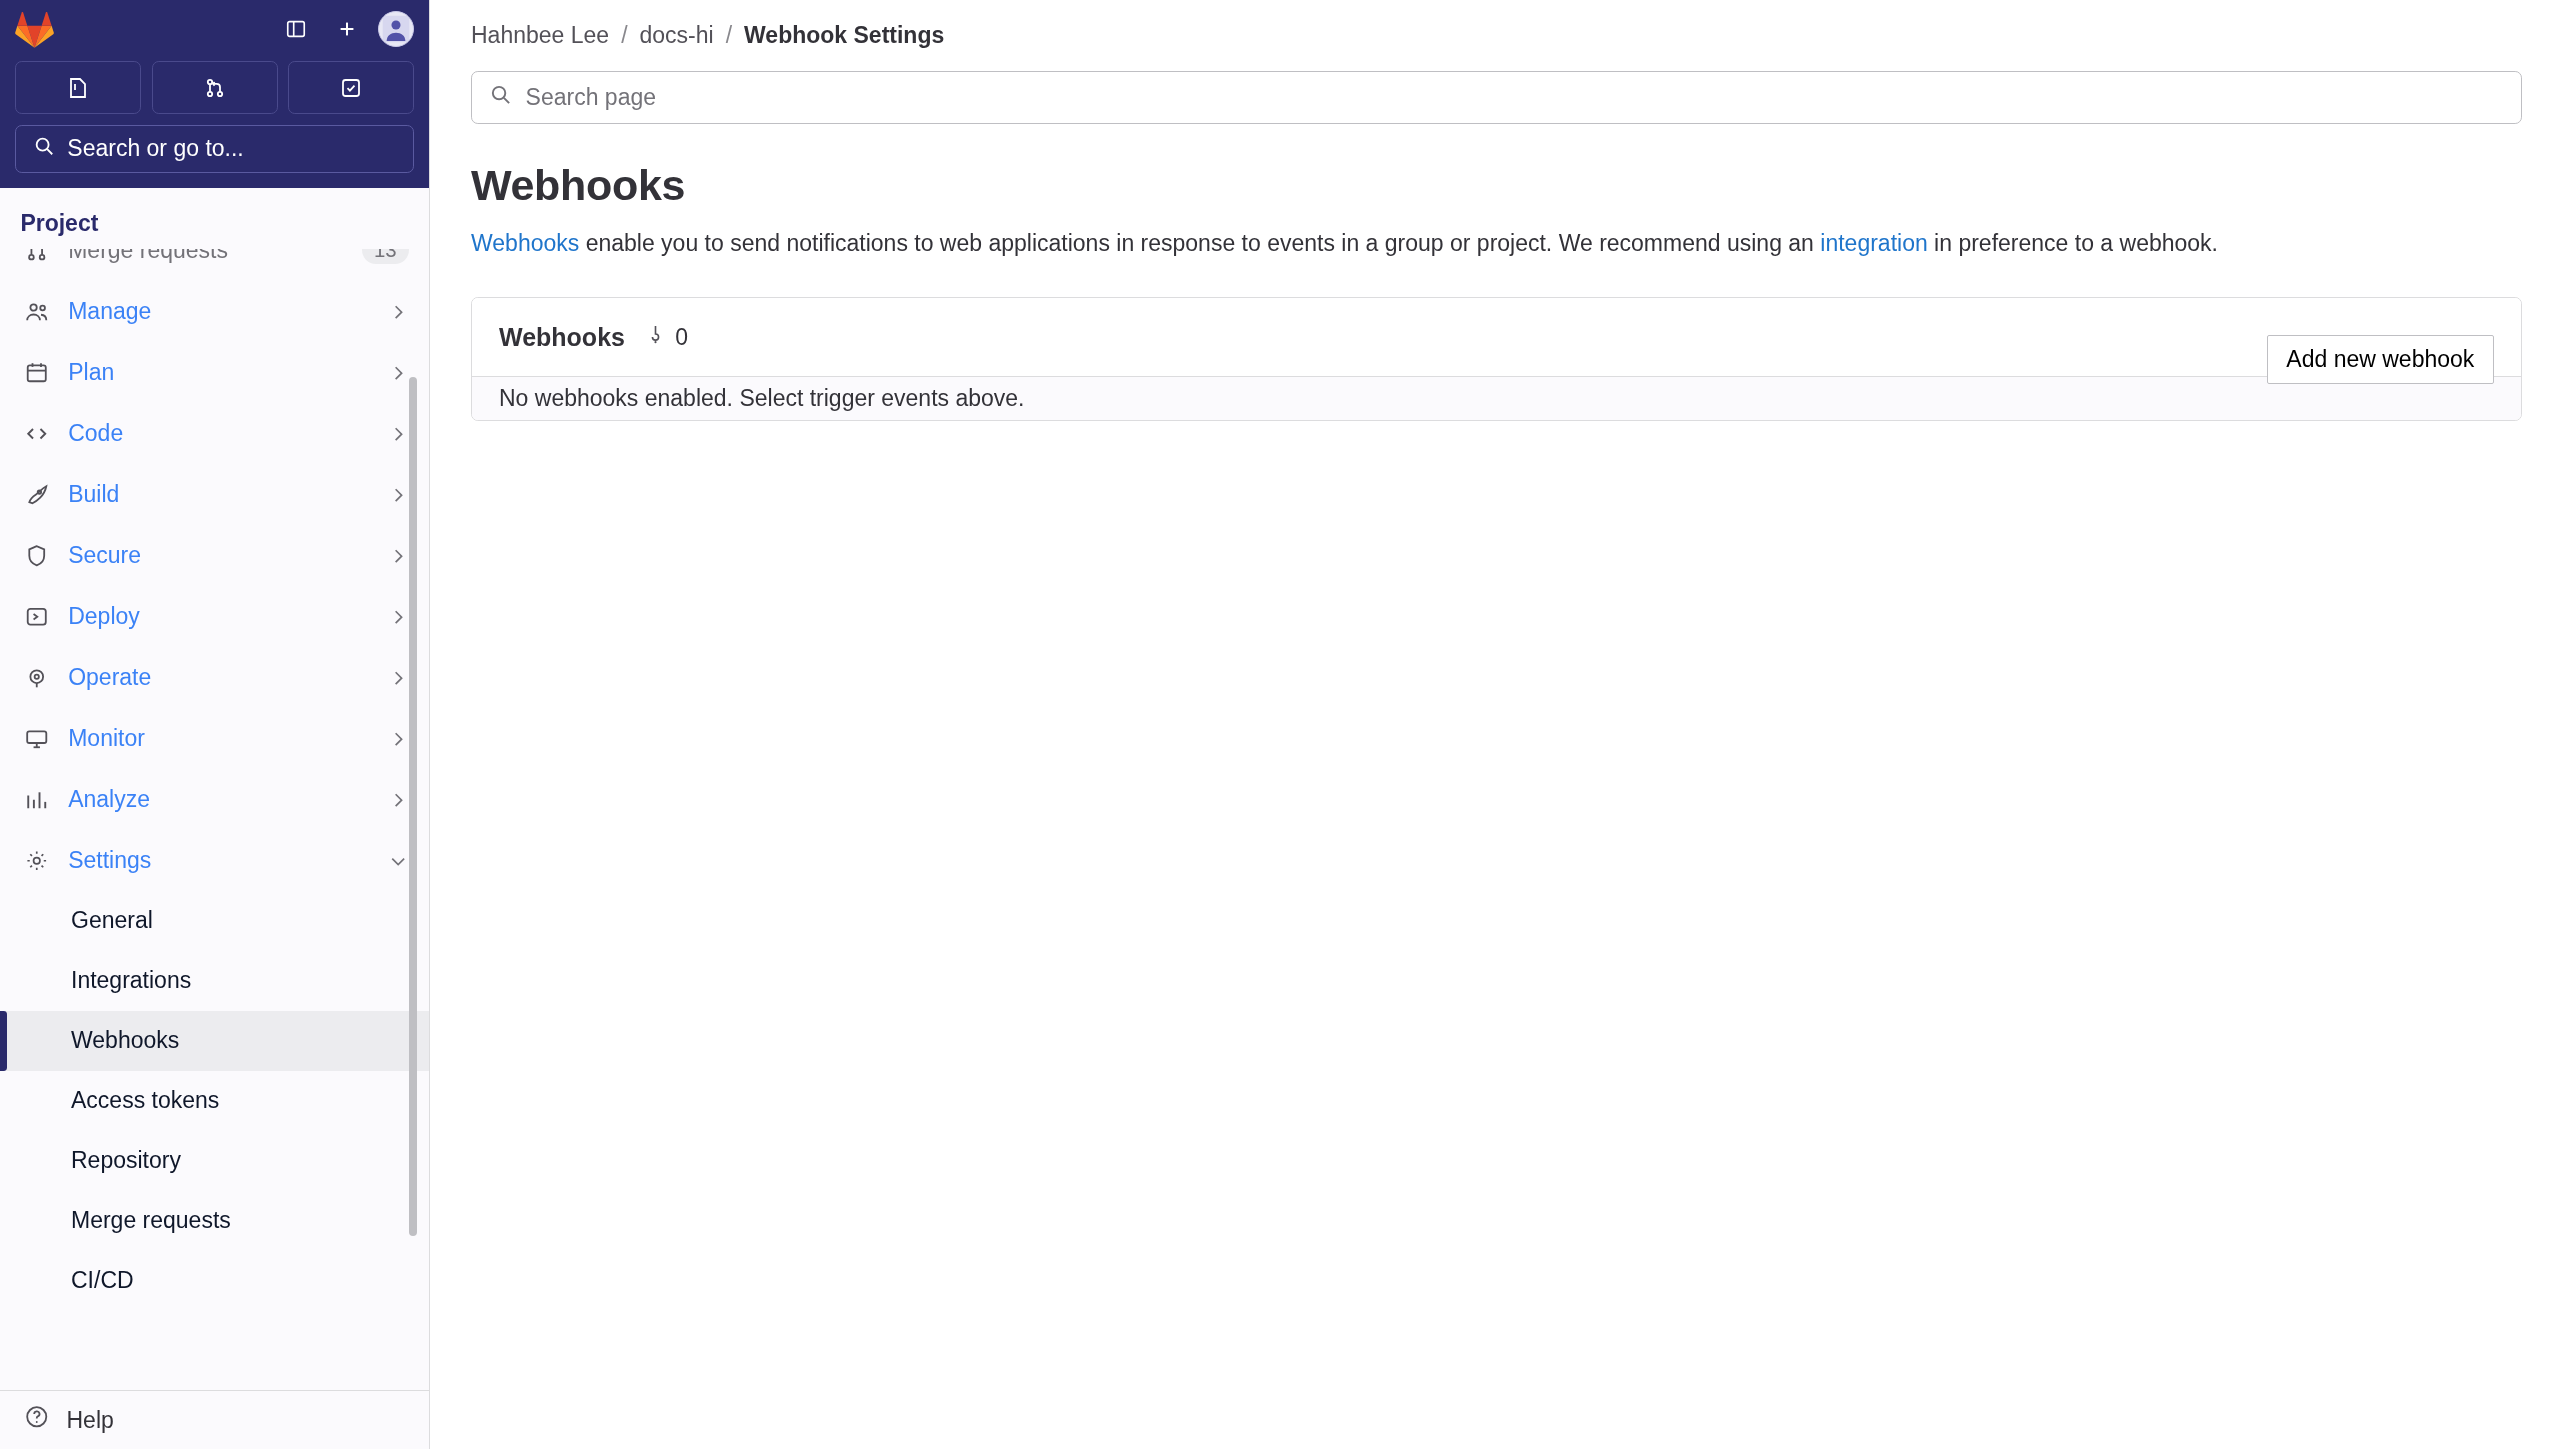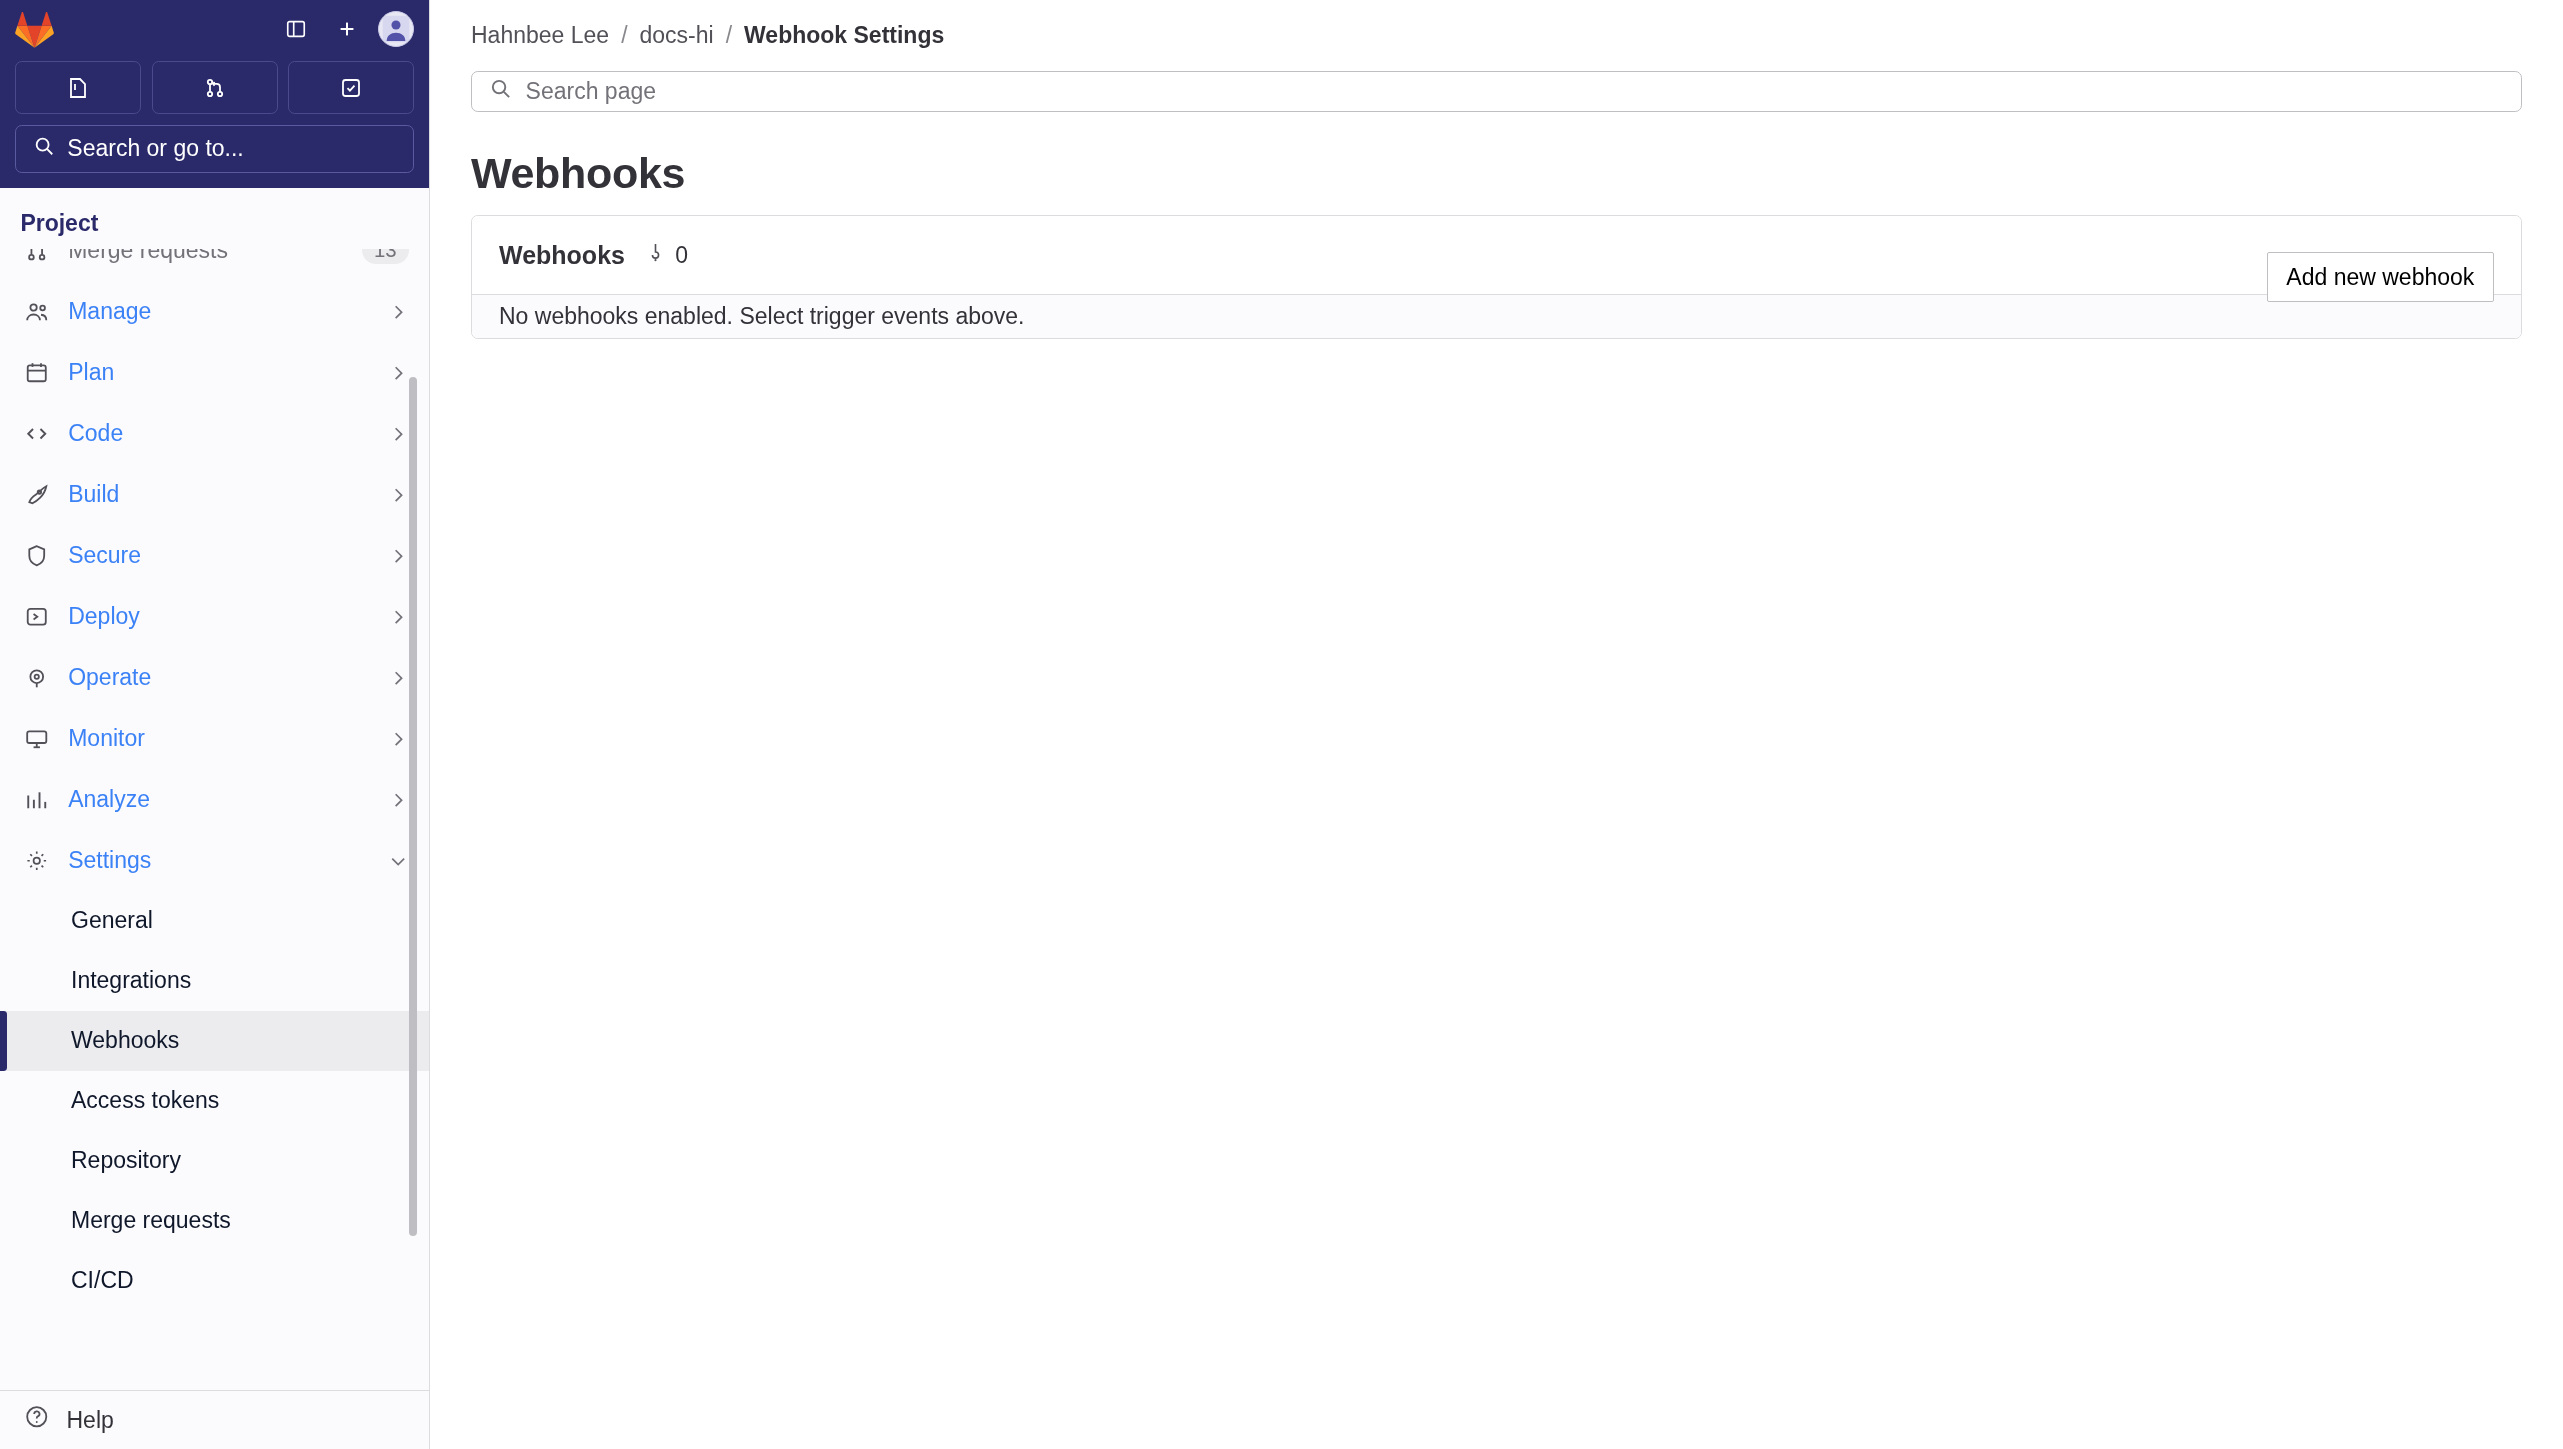--- a/index.html
+++ b/index.html
@@ -185,21 +185,21 @@
     font-size: 23px;
     color: #535158;
     flex: 0 0 71px;
   }
   .breadcrumb .sep { color: #89888d; }
   .breadcrumb .current { color: #333238; font-weight: bold; }
 
   .main-body { padding: 0 41px; }
 
   .page-search {
-    height: 41px;
+    height: 53px;
     border: 0.9px solid #bfbfc3;
     border-radius: 6.8px;
     display: flex;
     align-items: center;
     gap: 13.6px;
     padding: 0 17px;
     color: #737278;
     font-size: 23px;
     background: #fff;
   }
@@ -576,20 +576,23 @@
           <svg viewBox="0 0 24 24" fill="none" stroke="currentColor" stroke-width="2">
             <circle cx="10.5" cy="10.5" r="6.5"></circle>
               <line x1="15.5" y1="15.5" x2="21" y2="21"></line>
           </svg>
         </span>
         <span>Search page</span>
       </div>
 
       <h1 class="page-title">Webhooks</h1>
 
+      <p class="page-desc">
+        <a href="#">Webhooks</a><span> enable you to send notifications to web applications in response to events in a group or project. We recommend using an </span><a href="#">integration</a><span> in preference to a webhook.</span>
+      </p>
 
       <div class="card">
         <div class="card-header">
           <span class="title">Webhooks</span>
           <span class="counter">
             <span>
               <svg viewBox="0 0 24 24" fill="none" stroke="currentColor" stroke-width="1.7">
                 <path d="M12 3v8.5a3.2 3.2 0 1 1-3.2 3.2"></path>
                 <circle cx="12" cy="20" r="1.1" fill="currentColor" stroke="none"></circle>
               </svg>

